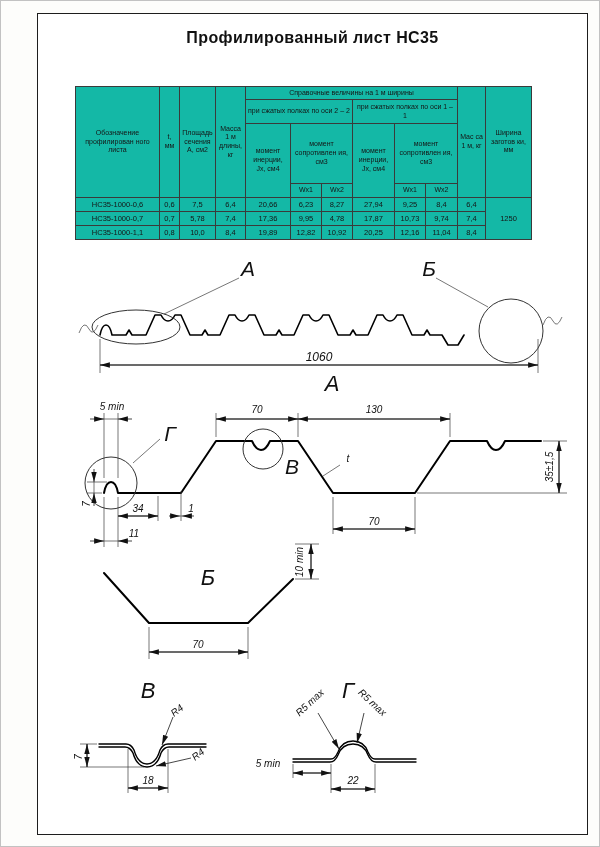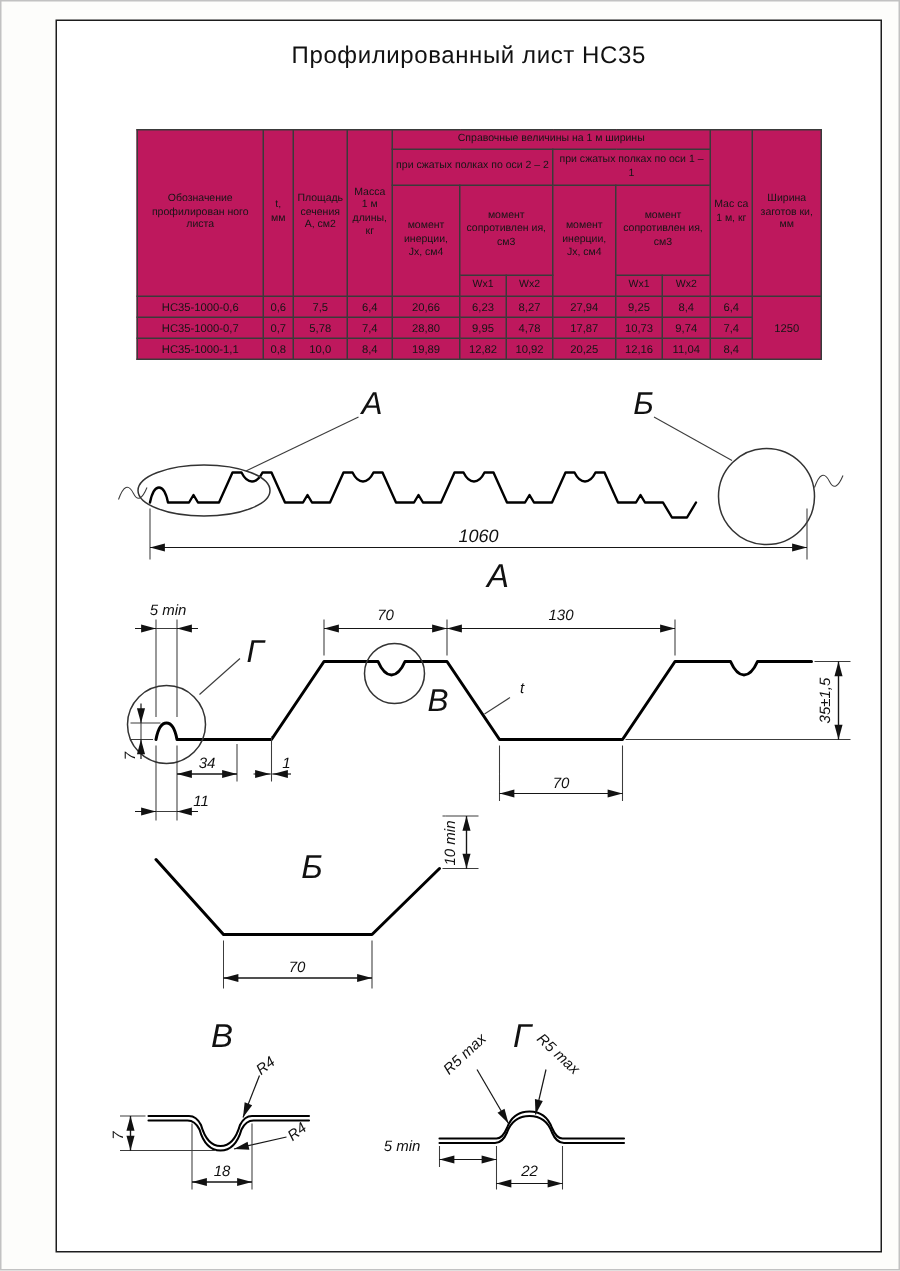--- a/index.html
+++ b/index.html
@@ -1,22 +1,22 @@
 <!DOCTYPE html>
 <html><head>
 <meta charset="utf-8">
 <style>
   * { margin:0; padding:0; box-sizing:border-box; }
   html,body { width:600px; height:847px; }
   body { background:#ffffff; font-family:"Liberation Sans", sans-serif; }
   .sheet { position:relative; width:600px; height:847px; background:#fdfdfb; border:1px solid #c2c2c2; overflow:hidden; }
   .frame { position:absolute; left:36px; top:12px; width:551px; height:822px; border:1.5px solid #1d1d1d; background:#ffffff; }
-  .title { position:absolute; left:36px; top:28px; width:551px; text-align:center; font-size:16px; font-weight:normal; letter-spacing:.4px; color:#111; }
-
-  table.spec { position:absolute; left:90px; top:85px; border-collapse:collapse; table-layout:fixed; font-size:7px; color:#151515; background:#be185d; }
+  .title { position:absolute; left:36px; top:28px; width:551px; text-align:center; font-size:16px; font-weight:bold; letter-spacing:.4px; color:#111; }
+
+  table.spec { position:absolute; left:74px; top:85px; border-collapse:collapse; table-layout:fixed; font-size:7px; color:#151515; background:#14b8a6; }
   .spec td { border:1px solid #3a3a3a; text-align:center; vertical-align:middle; padding:1px 2px; line-height:1.25; overflow:hidden; overflow-wrap:break-word; }
   tr.r1 { height:13px; }
   tr.r2 { height:24px; }
   tr.r3 { height:60px; }
   tr.r4 { height:14px; }
   tr.rd { height:14px; }
   tr.rd td { font-size:7.5px; }
 
   svg.drawings { position:absolute; left:0; top:0; }
   .prof  { fill:none; stroke:#000; stroke-width:2;   stroke-linejoin:round; stroke-linecap:round; }
@@ -90,21 +90,21 @@
         <td>9,25</td>
         <td>8,4</td>
         <td>6,4</td>
         <td rowspan="3">1250</td>
       </tr>
       <tr class="rd">
         <td>НС35-1000-0,7</td>
         <td>0,7</td>
         <td>5,78</td>
         <td>7,4</td>
-        <td>28,80</td>
+        <td>17,36</td>
         <td>9,95</td>
         <td>4,78</td>
         <td>17,87</td>
         <td>10,73</td>
         <td>9,74</td>
         <td>7,4</td>
       </tr>
       <tr class="rd">
         <td>НС35-1000-1,1</td>
         <td>0,8</td>

